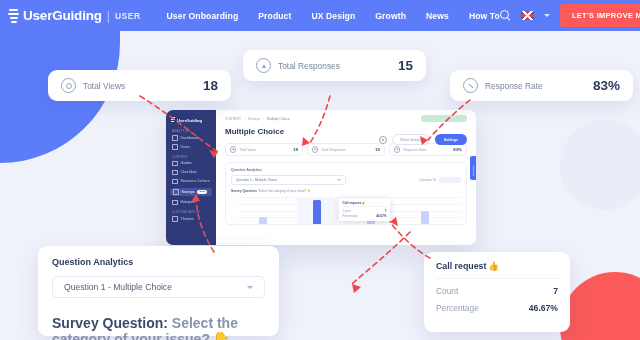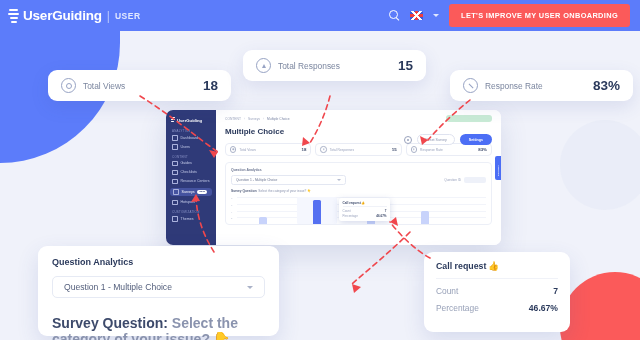--- a/index.html
+++ b/index.html
@@ -78,21 +78,21 @@
   .stat-ico.cross:after{width:6px;height:1.2px;background:#97a3c4;border:none;border-radius:0;transform:translate(-50%,-50%) rotate(45deg);}
   .stat-label{font-size:8.4px;color:#7b869f;white-space:nowrap;}
   .stat-val{font-size:13.5px;color:#2b3a5c;font-weight:bold;margin-left:auto;padding-left:26px;}
 
   #pill-views{left:48px;top:70px;width:157px;}
   #pill-resp{left:243px;top:50px;width:157px;}
   #pill-rate{left:450px;top:70px;width:157px;}
 
   
   .dash{
-    position:absolute;left:166px;top:110px;width:335px;height:135px;
+    position:absolute;left:166px;top:110px;width:310px;height:135px;
     background:#fff;border-radius:7px;box-shadow:0 10px 28px rgba(55,72,140,.15);
     overflow:hidden;display:flex;z-index:10;
   }
   .dash-side{width:50px;background:#2f3a78;flex:none;padding-top:5px;}
   .ds-logo{display:flex;align-items:center;margin:2px 0 6px 5px;}
   .ds-logo-mark{width:4px;height:6px;position:relative;margin-right:2px;}
   .ds-logo-mark i{position:absolute;left:0;background:#fff;height:1px;display:block;border-radius:.5px;}
   .ds-logo-mark i:nth-child(1){top:0;width:3.5px;}
   .ds-logo-mark i:nth-child(2){top:2px;width:4px;}
   .ds-logo-mark i:nth-child(3){top:4px;width:3px;}
@@ -206,20 +206,28 @@
         <i></i>
           <i></i>
           <i></i>
           <i></i>
       </span>
       <span class="logo-text">UserGuiding</span>
       <span class="logo-div">|</span>
       <span class="logo-blog">USER</span>
     </div>
 
+    <div class="nav-links">
+      <div class="nav-link">User Onboarding</div>
+      <div class="nav-link">Product</div>
+      <div class="nav-link">UX Design</div>
+      <div class="nav-link">Growth</div>
+      <div class="nav-link">News</div>
+      <div class="nav-link">How To</div>
+    </div>
 
     <div class="nav-right">
       <div class="nav-search"></div>
       <div class="flag"></div>
       <div class="chev"></div>
       <button class="cta-btn">LET'S IMPROVE MY USER ONBOARDING</button>
     </div>
   </div>
 
   <div class="stat-pill" id="pill-views">

